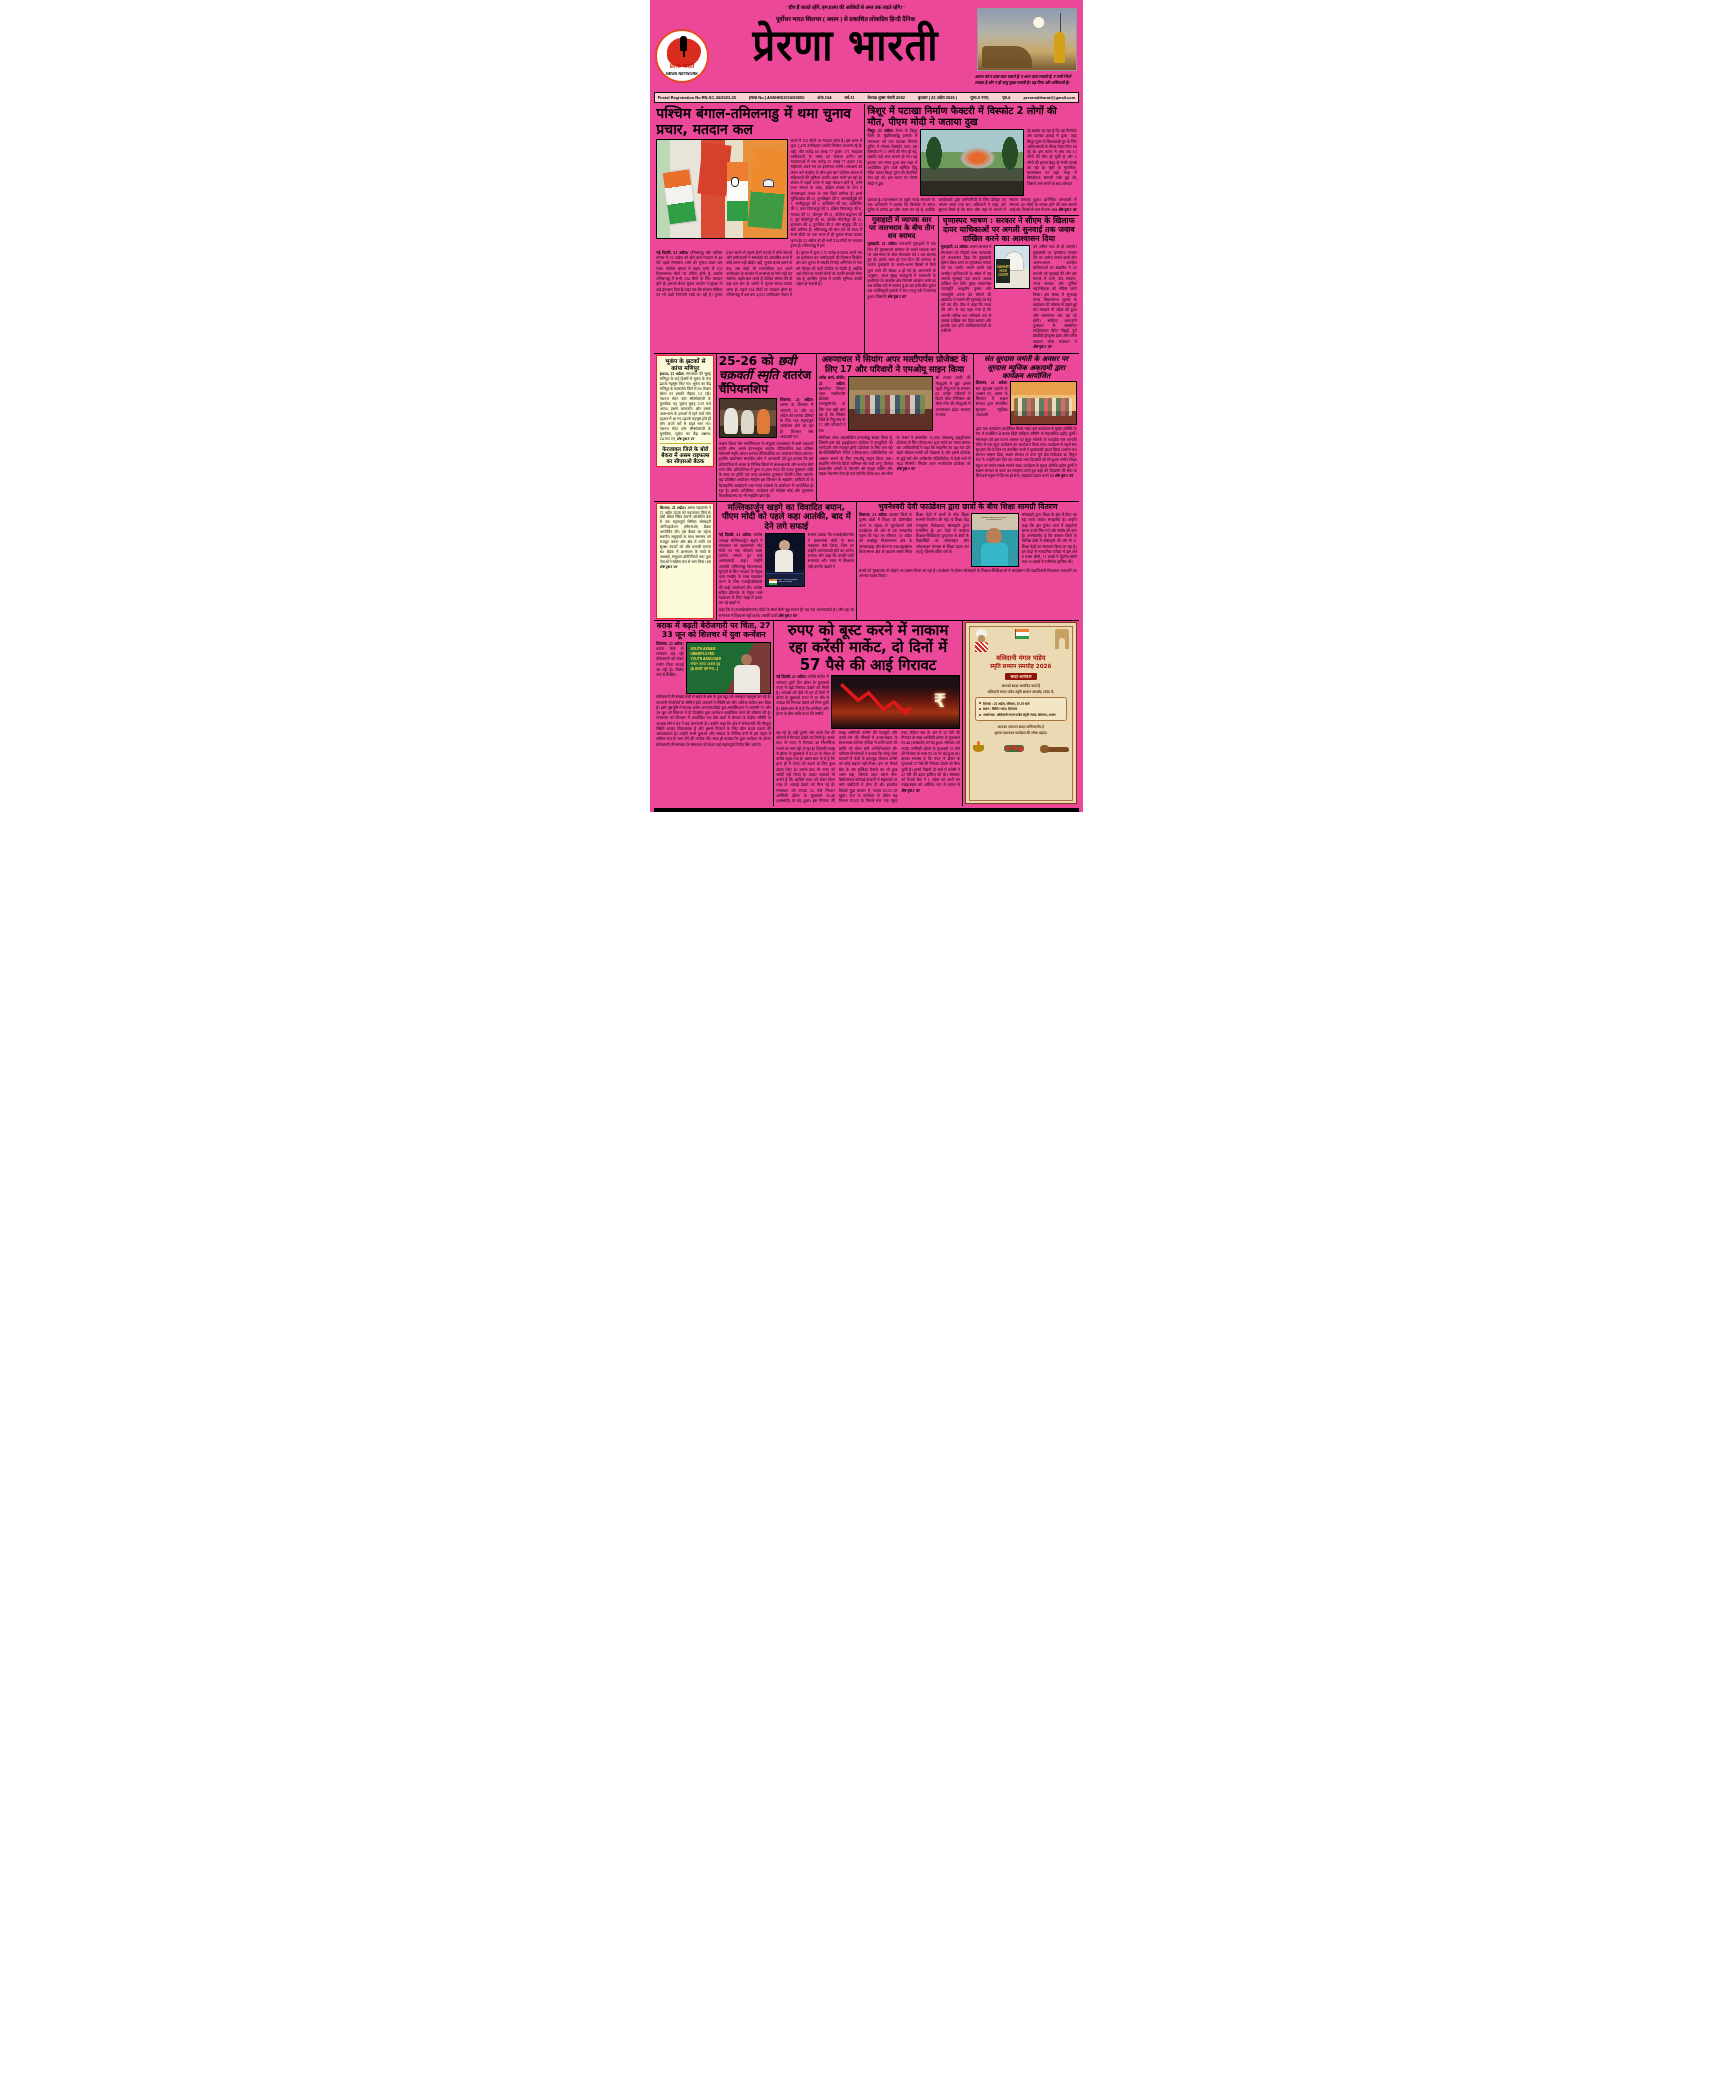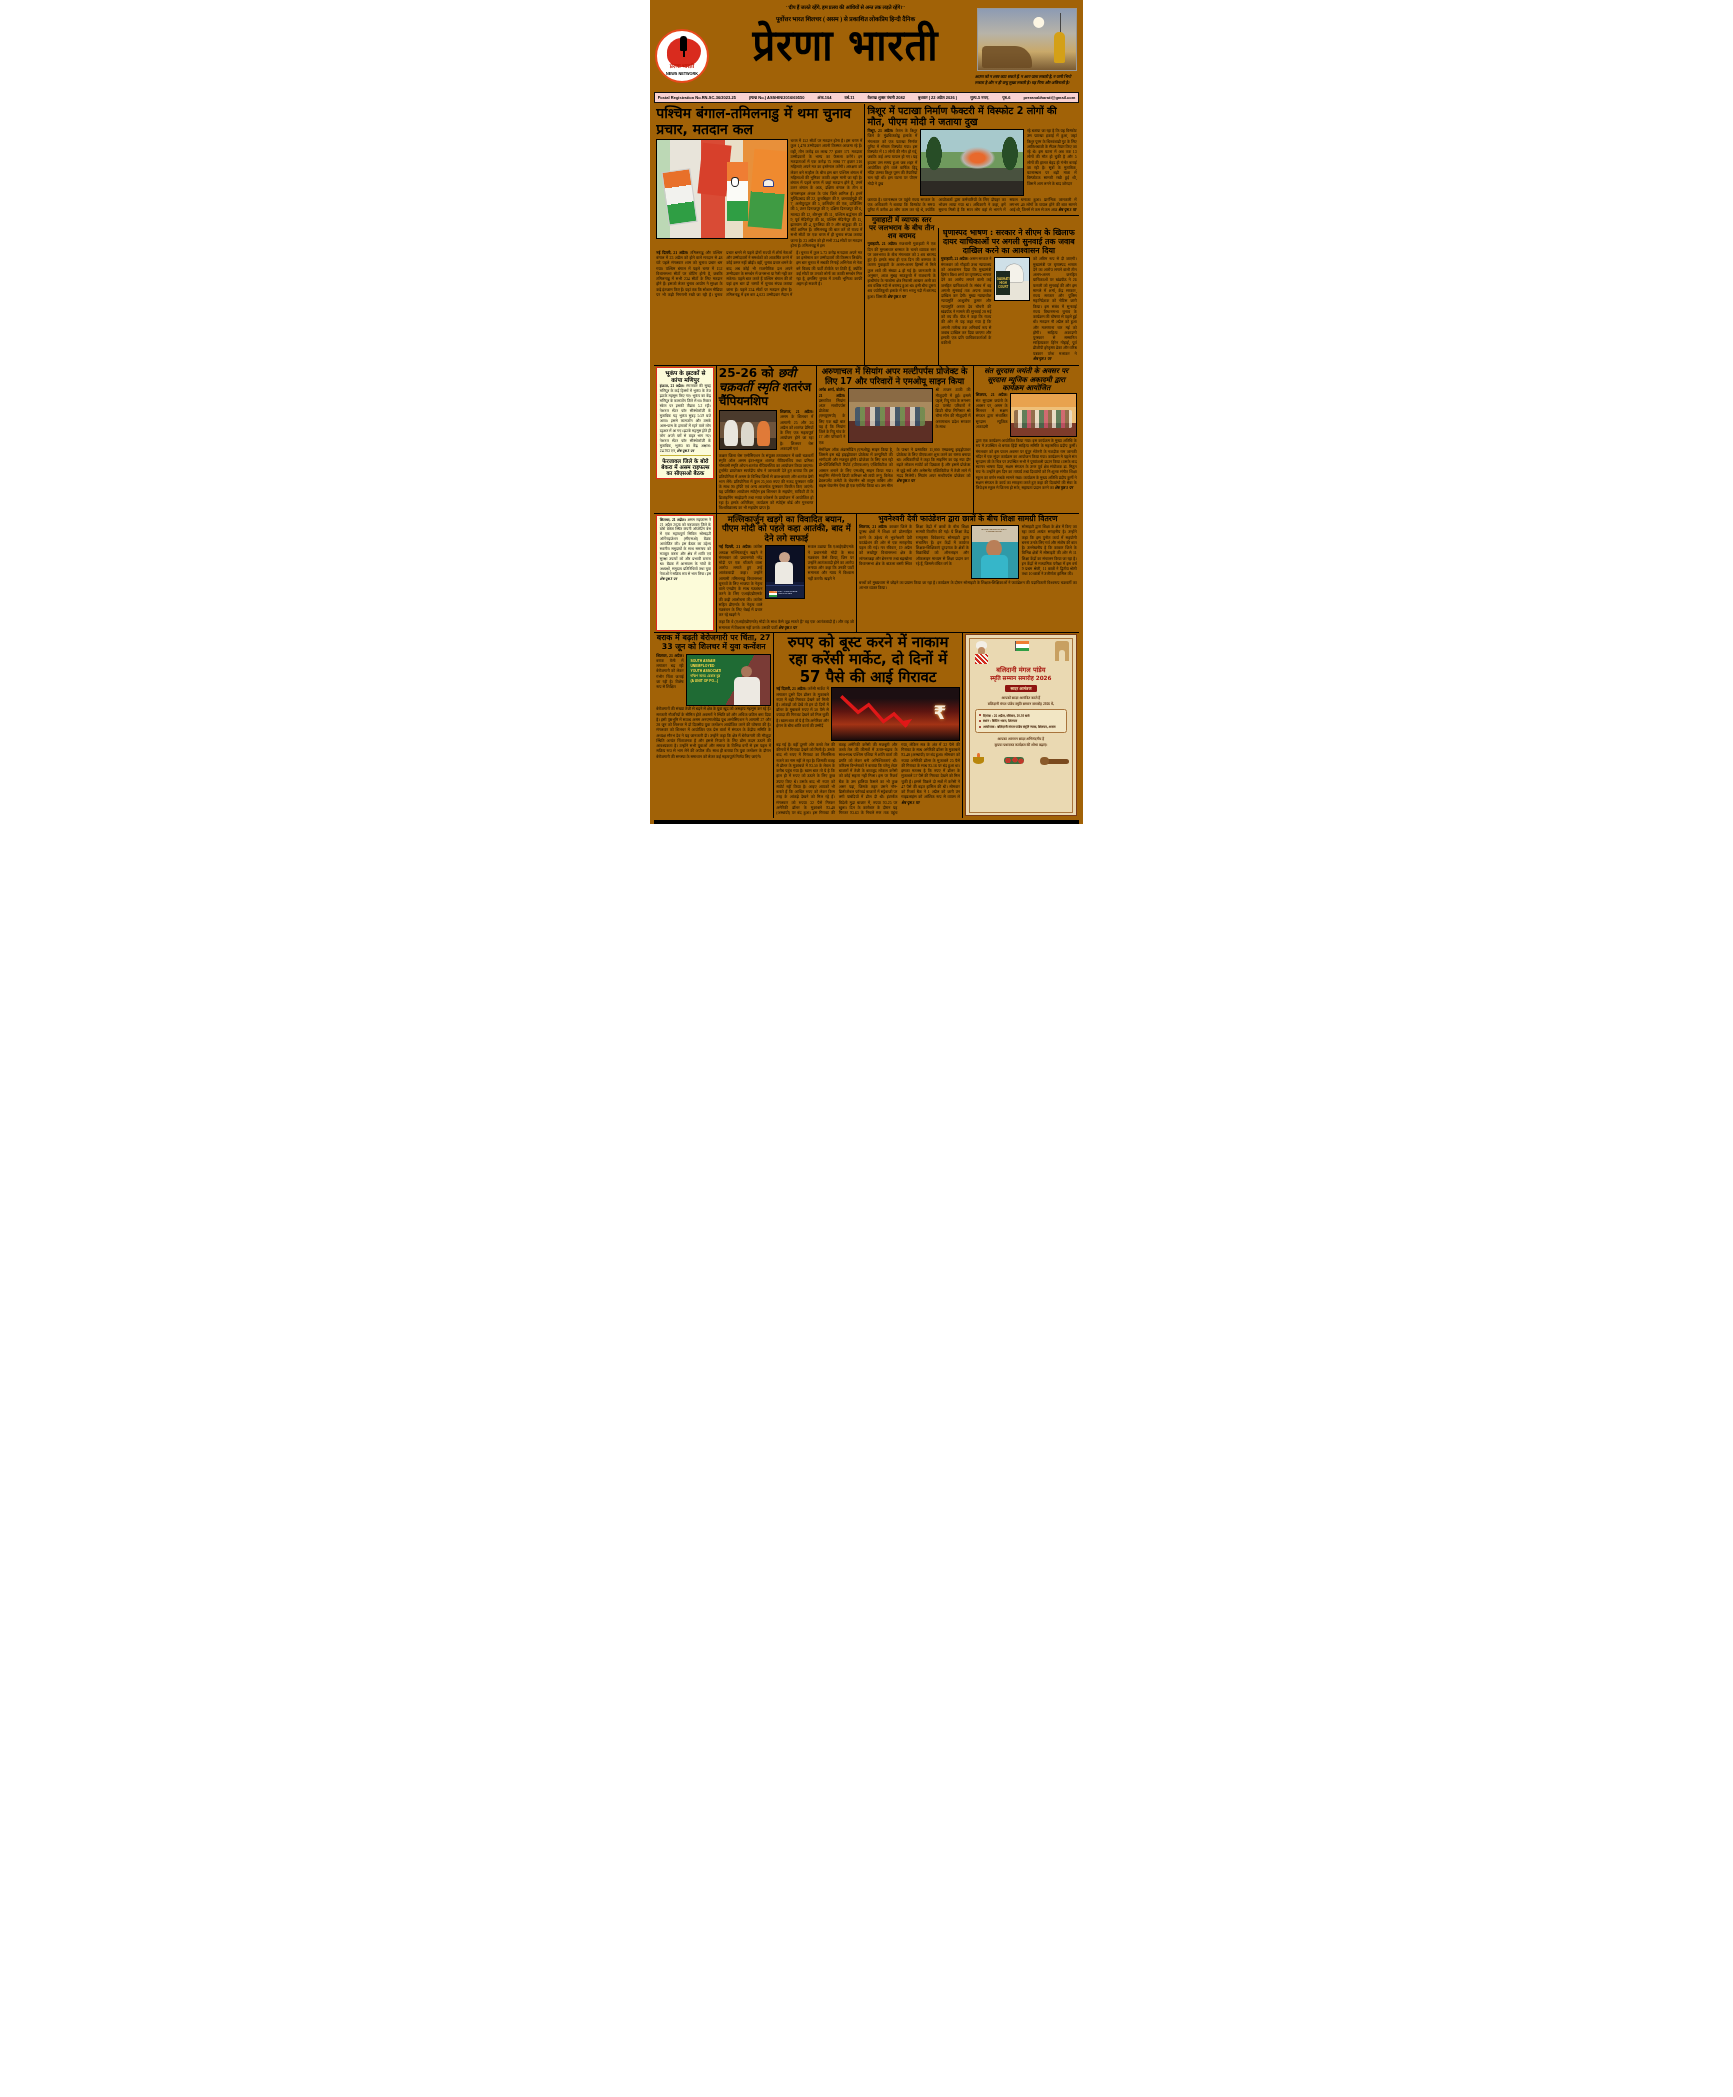--- a/index.html
+++ b/index.html
@@ -2,21 +2,21 @@
 <html style="font-size:6.7px"><head>
 <meta charset="utf-8">
 <style>
   * { margin:0; padding:0; box-sizing:border-box; }
   html,body { background:#fff; }
   body {
     width:433px; margin:0 auto;
     font-family:"Liberation Serif", serif;
     color:#000;
   }
-  .page { width:433px; padding:2.5px 4.2px 0 4.2px; background:#a16207; }
+  .page { width:433px; padding:2.5px 4.2px 0 4.2px; background:#ec4899; }
 
   
   .masthead { position:relative; height:89px; }
   .mast-center { position:absolute; left:63px; right:105px; top:0; text-align:center; }
   .mast-quote { font-size:5px; font-weight:700; margin-top:1.7px; }
   .mast-sub { font-size:6px; font-weight:700; margin-top:5px; }
   .mast-title { font-family:"DejaVu Sans",sans-serif; font-size:40px; font-weight:800;
                 line-height:1.05; letter-spacing:0.8px; transform:scaleY(1.08); margin-top:0.8px; }
   .logo { position:absolute; left:0.8px; top:26px; width:54px; height:54px;
           border:2.1px solid #e8491d; border-radius:50%; background:#fff; text-align:center; overflow:hidden; }
@@ -227,21 +227,21 @@
 
       <div class="band" style="flex:1;">
         <section class="story" style="width:34%;">
           <h2 class="hl" style="font-size:7px;">गुवाहाटी में व्यापक स्तर पर जलभराव के बीच तीन शव बरामद</h2>
           <div class="body" style="margin-top:1.3px;">
             <span class="dl">गुवाहाटी, 21 अप्रैल।</span>
             <span>राजधानी गुवाहाटी में एक दिन की मूसलाधार बरसात के चलते व्यापक स्तर पर जलभराव के बीच मंगलवार को 3 शव बरामद हुए हैं। इसके साथ ही एक दिन की बरसात के कारण गुवाहाटी के अलग-अलग हिस्सों से मिले कुल शवों की संख्या 4 हो गई है। जानकारी के अनुसार, आज सुबह साउकुची में राजधानी के हाथीगांव के नटबोमा क्षेत्र निवासी आख्तर अली का शव वशिष्ठ नदी से बरामद हुआ था। इसी बीच दूसरा शव ज्योतिकुची इलाके में मरा भरलु नदी में बरामद हुआ। जिसकी</span>
             <span class="cont">शेष पृष्ठ 3 पर</span>
           </div>
         </section>
-        <section class="story vline-l" style="width:66%;margin-top:12px;">
+        <section class="story vline-l" style="width:66%;">
           <h2 class="hl" style="font-size:7.8px;">घृणास्पद भाषण : सरकार ने सीएम के खिलाफ दायर याचिकाओं पर अगली सुनवाई तक जवाब दाखिल करने का आश्वासन दिया</h2>
           <div class="row">
             <div class="body" style="width:38%;">
               <span class="dl">गुवाहाटी, 21 अप्रैल।</span>
               <span>असम सरकार ने मंगलवार को गौहाटी उच्च न्यायालय को आश्वासन दिया कि मुख्यमंत्री हिमंत विश्व शर्मा पर घृणास्पद भाषण देने का आरोप लगाने वाली कई जनहित याचिकाओं के संबंध में वह अगली सुनवाई तक अपना जवाब दाखिल कर देगी। मुख्य न्यायाधीश न्यायमूर्ति आशुतोष कुमार और न्यायमूर्ति अरुण देव चौधरी की खंडपीठ ने मामले की सुनवाई 28 मई को तय की। पीठ ने कहा कि राज्य की ओर से यह कहा गया है कि अगली तारीख तक अनिवार्य रूप से जवाब दाखिल कर दिया जाएगा और इसकी एक प्रति याचिकाकर्ताओं के वकीलों</span>
             </div>
             <div class="photo ph-court" style="width:27%; height:44px;">
               <div class="court-dome"></div>
               <div class="court-sign">GAUHATI HIGH COURT</div>
             </div>

